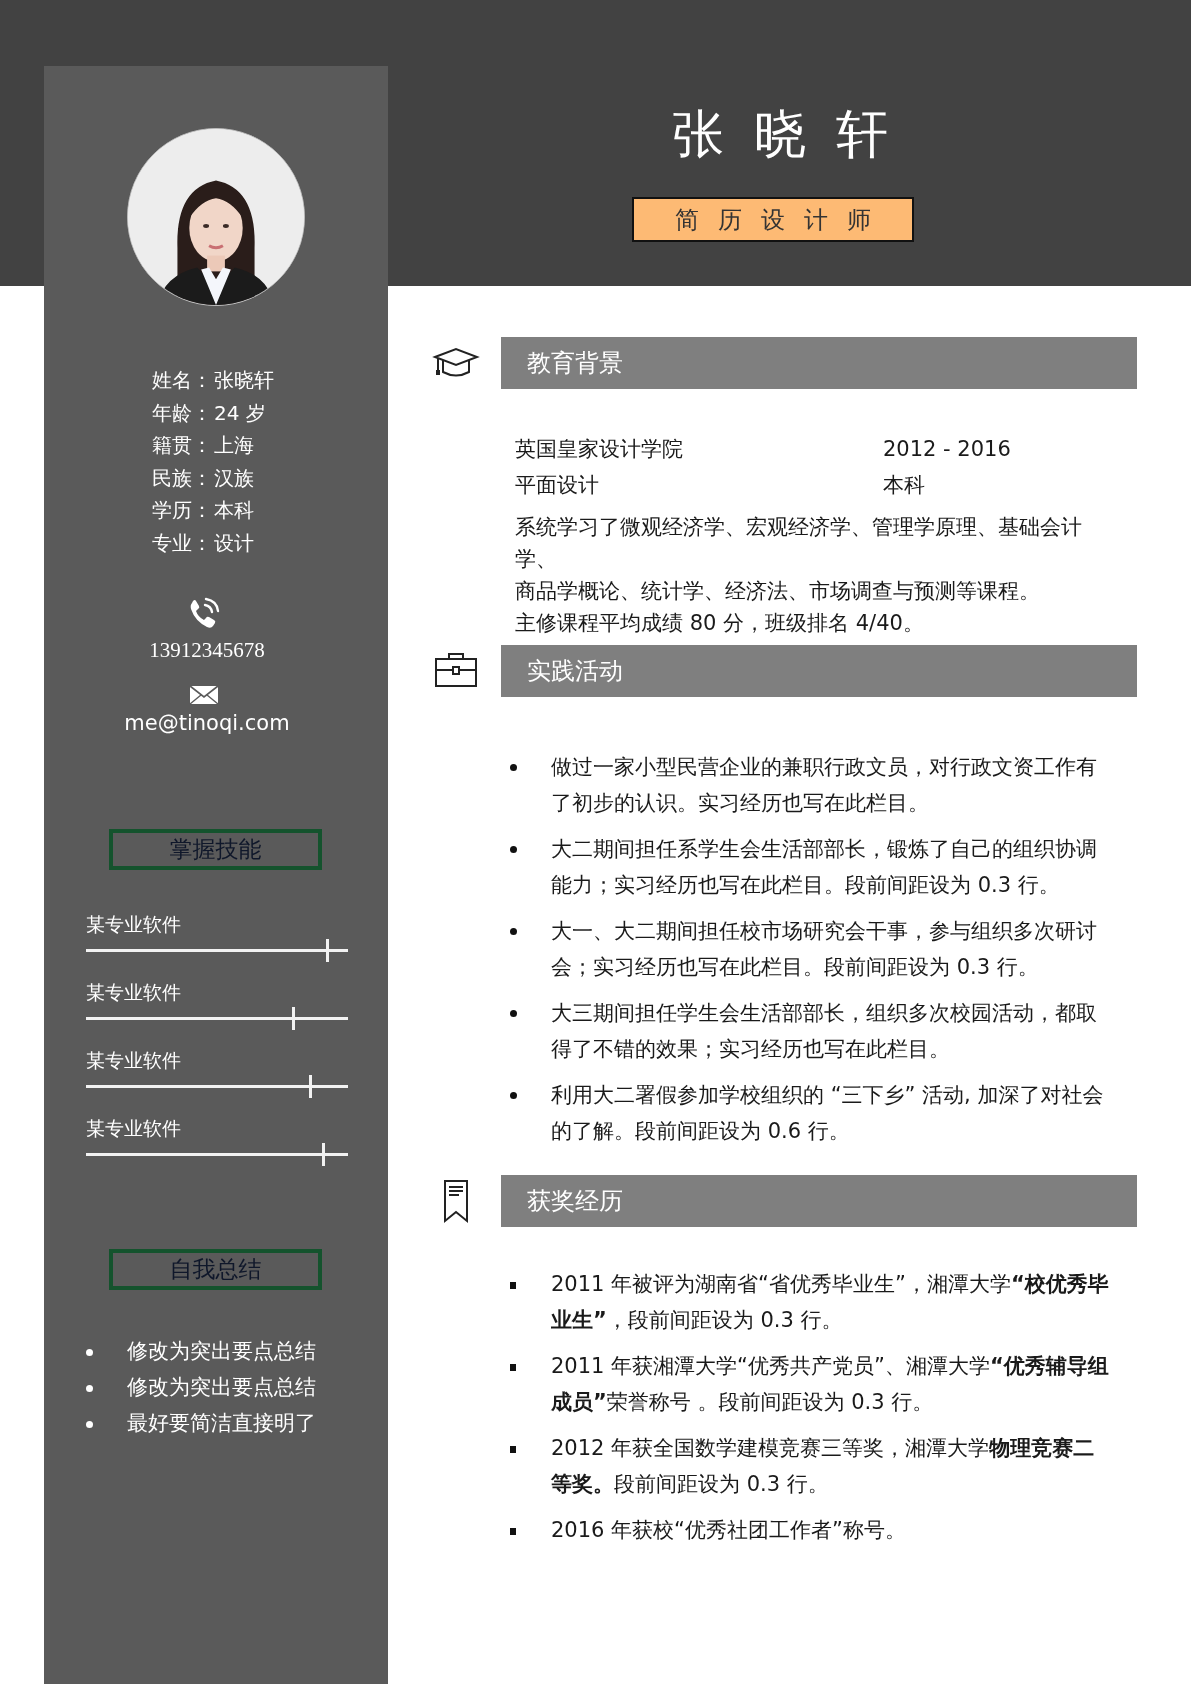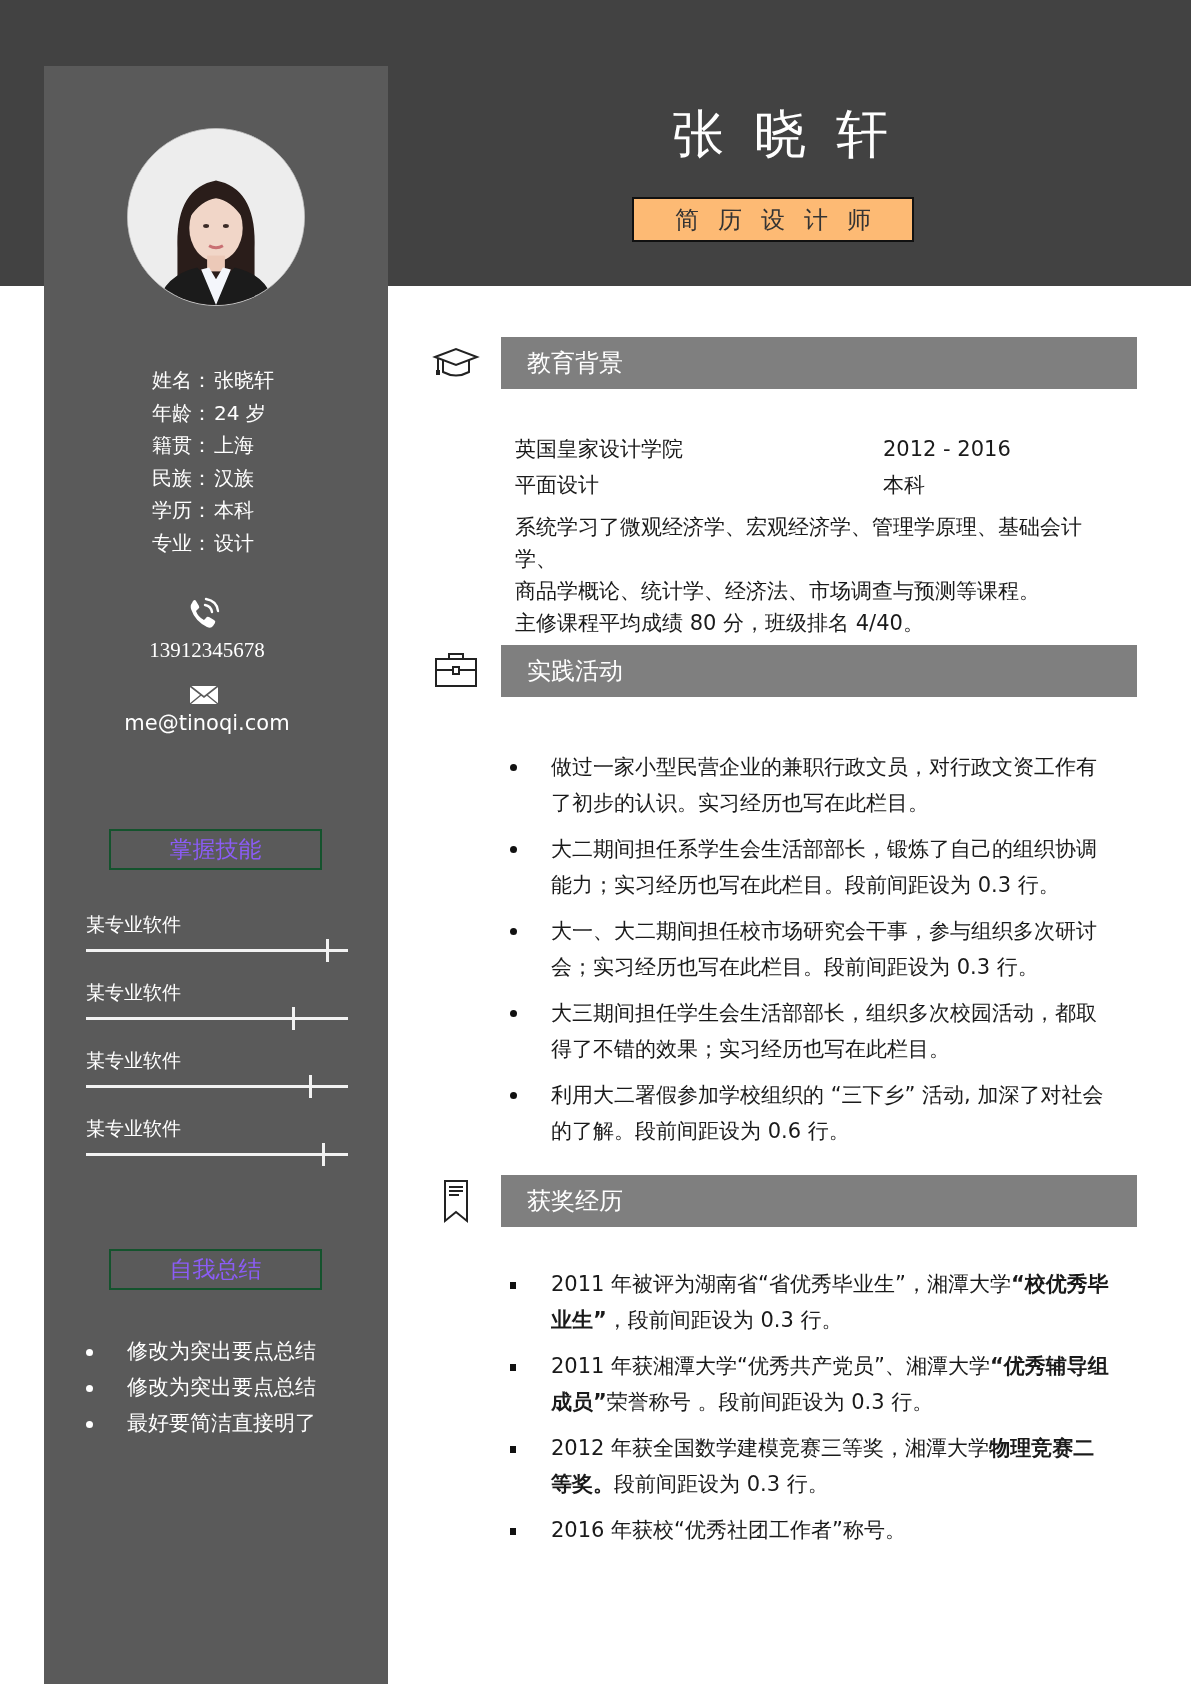--- a/index.html
+++ b/index.html
@@ -23,22 +23,22 @@
     .info-row { display: flex; }
     .info-row .k { }
     .info-row .v { margin-left: 2px; }
 
     .contact-icon { position: absolute; color: #fff; text-align: center; }
     .phone-icon { left: 186px; top: 597px; width: 36px; height: 34px; }
     .phone-text { position: absolute; left: 110px; top: 638px; width: 194px; text-align: center; color: #fff; font-size: 21px; font-family: Liberation Serif, serif; }
     .mail-icon { left: 189px; top: 684px; width: 30px; height: 22px; }
     .mail-text { position: absolute; left: 100px; top: 711px; width: 214px; text-align: center; color: #fff; font-size: 21px; }
 
-    .side-box { position: absolute; left: 109px; width: 213px; height: 41px; border: 2px solid #14532d;
-      color: #8b5cf6; font-size: 23px; display: flex; align-items: center; justify-content: center; }
+    .side-box { position: absolute; left: 109px; width: 213px; height: 41px; border: 4px solid #14532d;
+      color: #0f172a; font-size: 23px; display: flex; align-items: center; justify-content: center; }
     .skills-box { top: 829px; }
     .summary-box { top: 1249px; }
 
     .skill { position: absolute; left: 86px; width: 262px; height: 60px; }
     .skill .label { position: absolute; left: 0; width: 262px; top: 0; text-align: left; color: #fff; font-size: 19px; }
     .skill .track { position: absolute; left: 0; top: 37px; width: 262px; height: 3px; background: #f2f2f2; }
     .skill .tick { position: absolute; top: 27px; width: 3px; height: 23px; background: #f2f2f2; }
 
     .summary { position: absolute; left: 80px; top: 1333px; color: #fff; font-size: 21px; }
     .summary li { list-style: none; position: relative; padding-left: 47px; height: 36px; line-height: 36px; }

